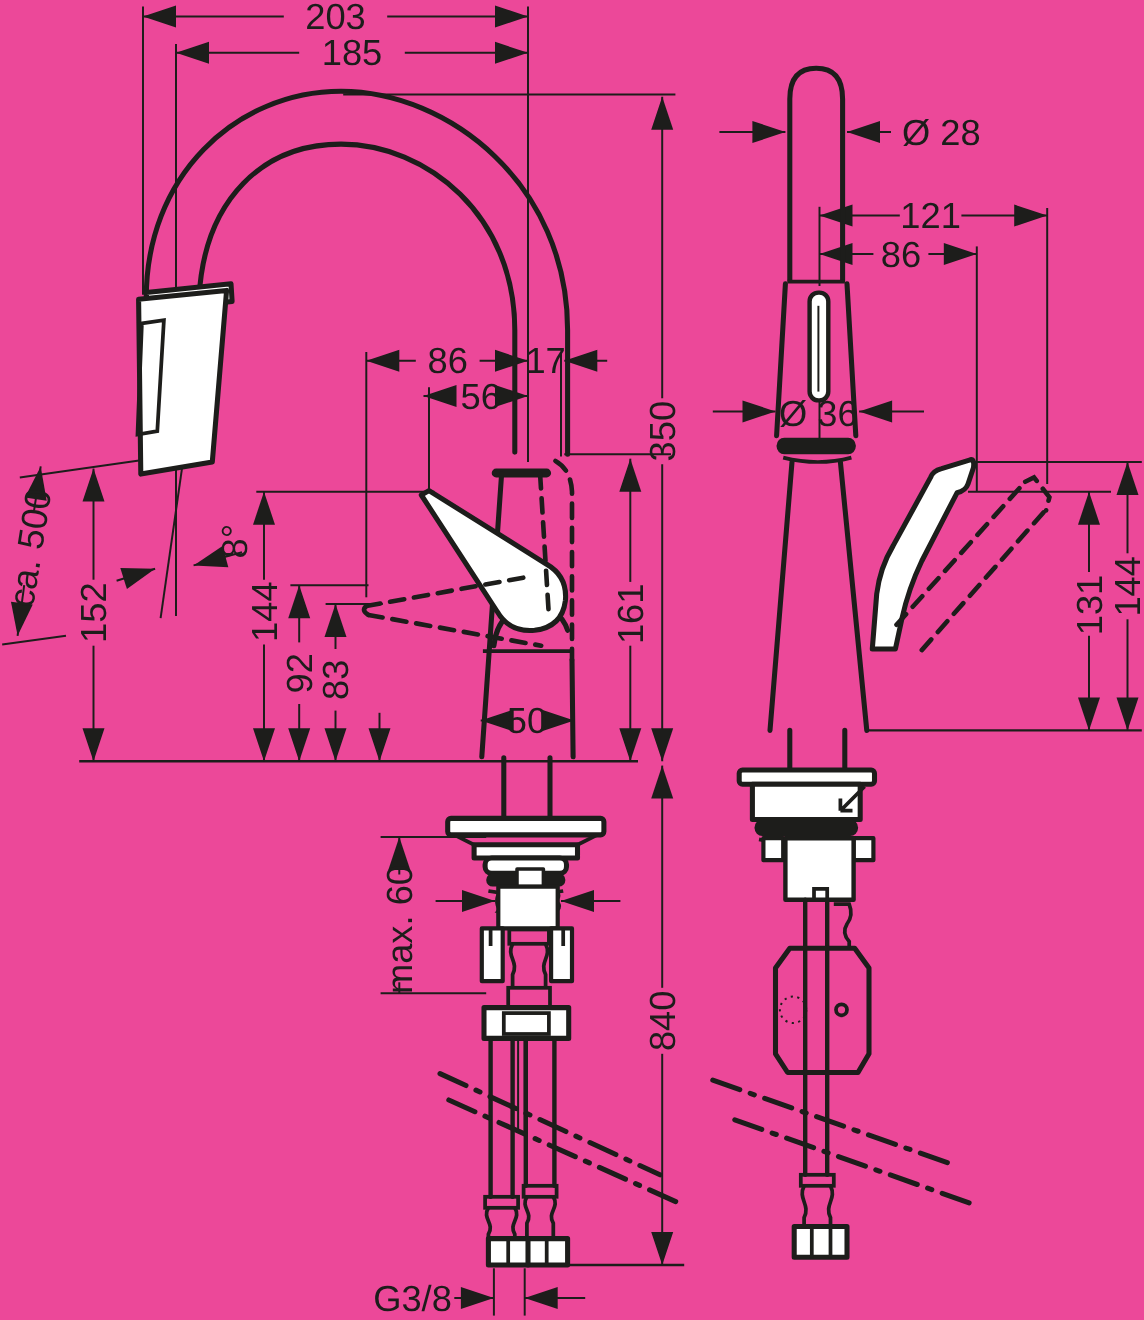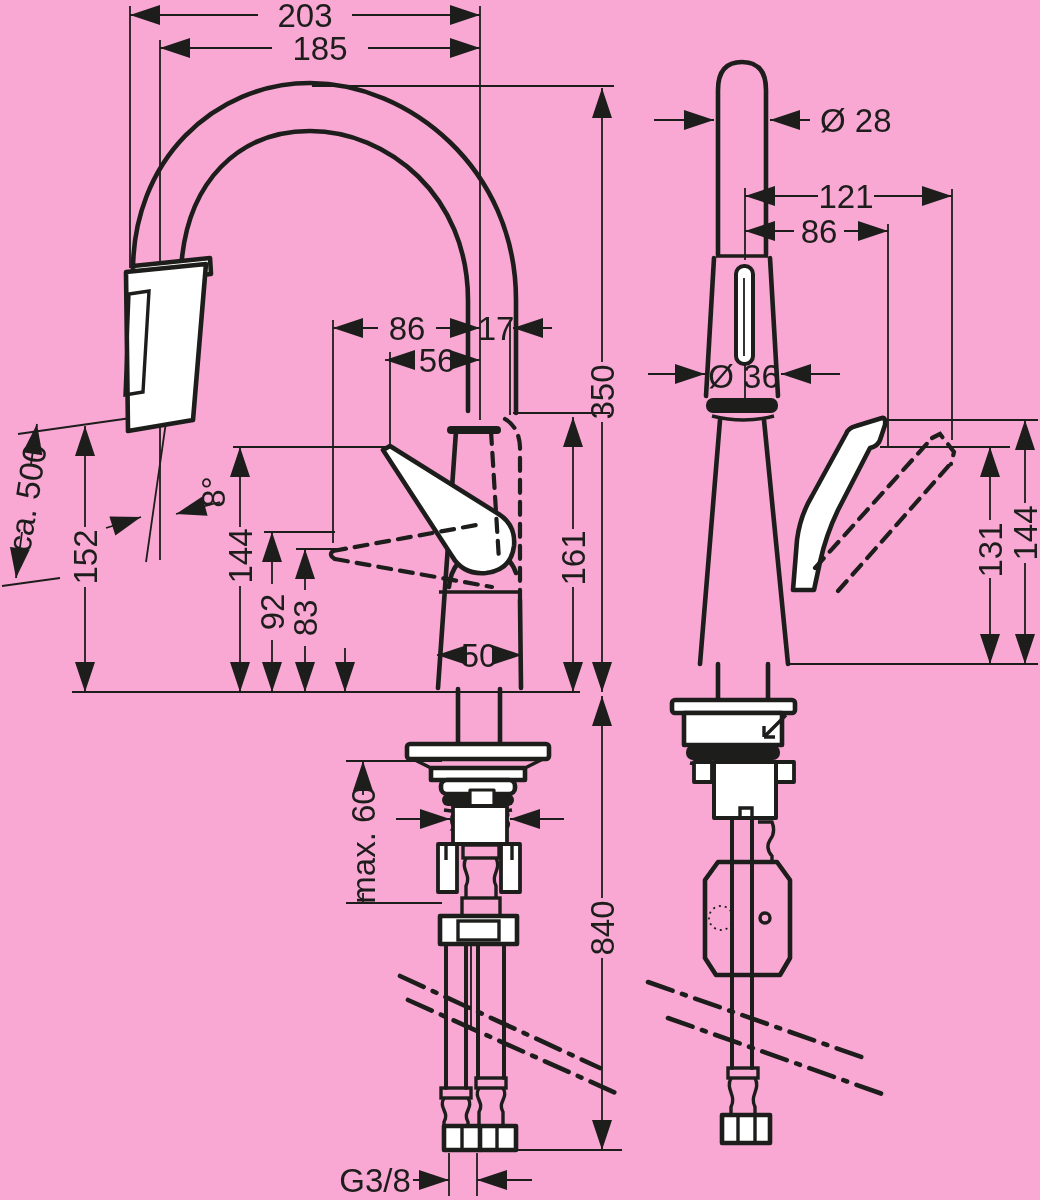--- a/index.html
+++ b/index.html
@@ -1,16 +1,16 @@
 <!DOCTYPE html>
 <html><head>
 <meta charset="utf-8">
 <style>
   html,body{margin:0;padding:0;background:#ffffff;}
-  .stage{width:1040px;height:1200px;position:relative;background:#f9a8d4;}
+  .stage{width:1040px;height:1200px;position:relative;background:#ec4899;}
   svg{display:block;}
   .thin{stroke:#1d1d1b;stroke-width:1.8;fill:none;}
   .med{stroke:#1d1d1b;stroke-width:3.4;fill:none;}
   .thick{stroke:#1d1d1b;stroke-width:4.6;fill:none;stroke-linejoin:round;stroke-linecap:round;}
   .thickf{stroke:#1d1d1b;stroke-width:4.6;fill:#ffffff;stroke-linejoin:round;}
   .blackfill{fill:#1d1d1b;stroke:none;}
   .dashed{stroke:#1d1d1b;stroke-width:4.2;fill:none;stroke-dasharray:13 9;stroke-linecap:round;}
   .breakline{stroke:#1d1d1b;stroke-width:4.6;fill:none;stroke-dasharray:26 10 4 10;stroke-linecap:round;}
   text.dim{font-family:"Liberation Sans","DejaVu Sans",sans-serif;font-size:33px;fill:#1d1d1b;}
   text.dimsm{font-family:"Liberation Sans","DejaVu Sans",sans-serif;font-size:29px;fill:#1d1d1b;}

